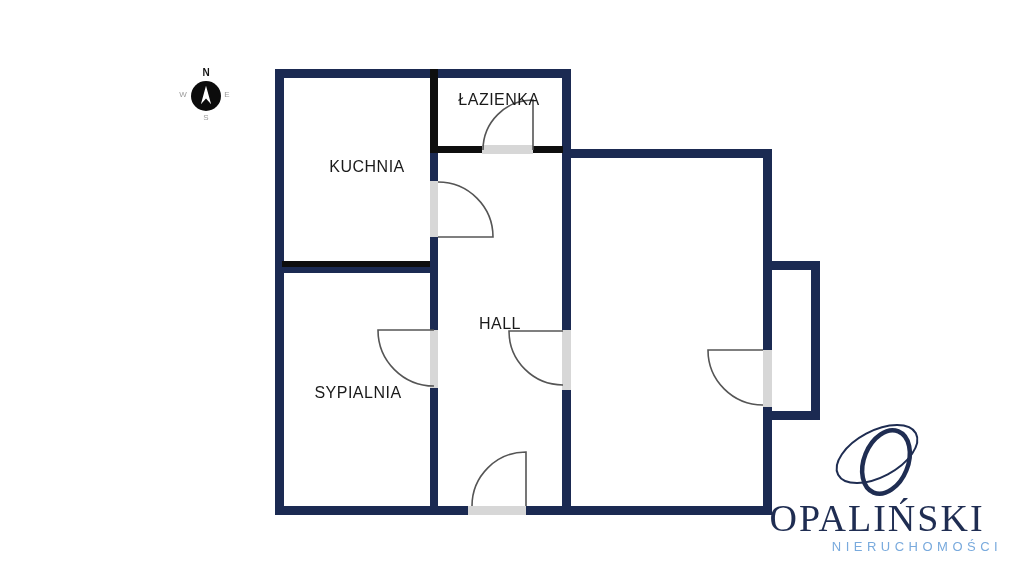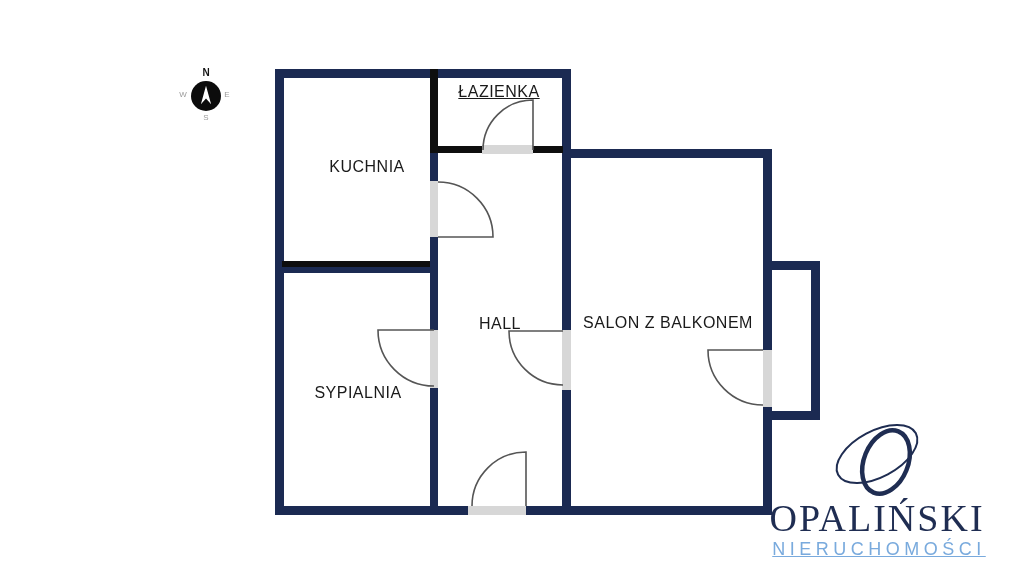--- a/index.html
+++ b/index.html
@@ -26,21 +26,21 @@
   .wall-navy{fill:var(--wall-navy);}
   .wall-black{fill:var(--wall-black);}
   .threshold{fill:var(--threshold-gray);}
   .door{stroke:var(--arc-gray);stroke-width:1.6;fill:none;}
 
   .room-label{
     position:absolute;transform:translate(-50%,-50%);
     font-size:16px;letter-spacing:0.5px;color:var(--label-black);
     white-space:nowrap;
   }
-  .lbl-lazienka{left:499px;top:92px;text-decoration:underline;}
+  .lbl-lazienka{left:499px;top:100px;}
   .lbl-kuchnia{left:367px;top:167px;}
   .lbl-hall{left:500px;top:324px;text-align:right;}
   .lbl-sypialnia{left:358px;top:393px;text-align:center;}
   .lbl-salon{left:668px;top:323px;}
 
   
   .compass{position:absolute;left:170px;top:60px;width:72px;height:72px;}
   .compass-circle{
     position:absolute;left:21px;top:21px;width:30px;height:30px;
     background:#0c0c0c;border-radius:50%;
@@ -62,24 +62,23 @@
   
   .logo{position:absolute;left:0;top:0;width:832px;height:584px;pointer-events:none;}
   .logo-monogram{position:absolute;left:824px;top:406px;}
   .logo-name{
     position:absolute;left:877px;top:496px;transform:translateX(-50%);
     font-family:"Liberation Serif", serif;
     font-size:38px;letter-spacing:2px;color:var(--logo-navy);
     white-space:nowrap;
   }
   .logo-subtitle{
-    position:absolute;left:879px;top:539px;transform:translateX(-50%);
-    font-size:18px;letter-spacing:4.5px;color:var(--logo-blue);
+    position:absolute;left:917px;top:539px;transform:translateX(-50%);
+    font-size:13px;letter-spacing:4.5px;color:var(--logo-blue);
     white-space:nowrap;
-    text-decoration:underline;
   }
 </style>
 </head>
 <body>
 
 <div class="canvas">
 
   <div class="compass">
     <div class="compass-circle"></div>
     <div class="compass-needle"></div>
@@ -127,21 +126,20 @@
       <path class="door" d="M563,331 L509,331 A54,54 0 0 0 563,385"></path>
       <path class="door" d="M763,350 L708,350 A55,55 0 0 0 763,405"></path>
       <path class="door" d="M526,506 L526,452 A54,54 0 0 0 472,506"></path>
     </g>
   </svg>
 
   <div class="room-label lbl-lazienka">ŁAZIENKA</div>
   <div class="room-label lbl-kuchnia">KUCHNIA</div>
   <div class="room-label lbl-hall">HALL</div>
   <div class="room-label lbl-sypialnia">SYPIALNIA</div>
-  <div class="room-label lbl-salon">SALON Z BALKONEM</div>
 
   <div class="logo">
     <svg class="logo-monogram" width="108" height="96" viewBox="0 0 108 96">
       <g fill="none" stroke="#1f2d52">
         <ellipse cx="0" cy="0" rx="44" ry="23" stroke-width="2" transform="translate(53,48) rotate(-28)"></ellipse>
         <ellipse cx="0" cy="0" rx="22" ry="33" stroke-width="4.5" transform="translate(62,56) rotate(22)"></ellipse>
       </g>
     </svg>
     <div class="logo-name">OPALIŃSKI</div>
     <div class="logo-subtitle">NIERUCHOMOŚCI</div>

